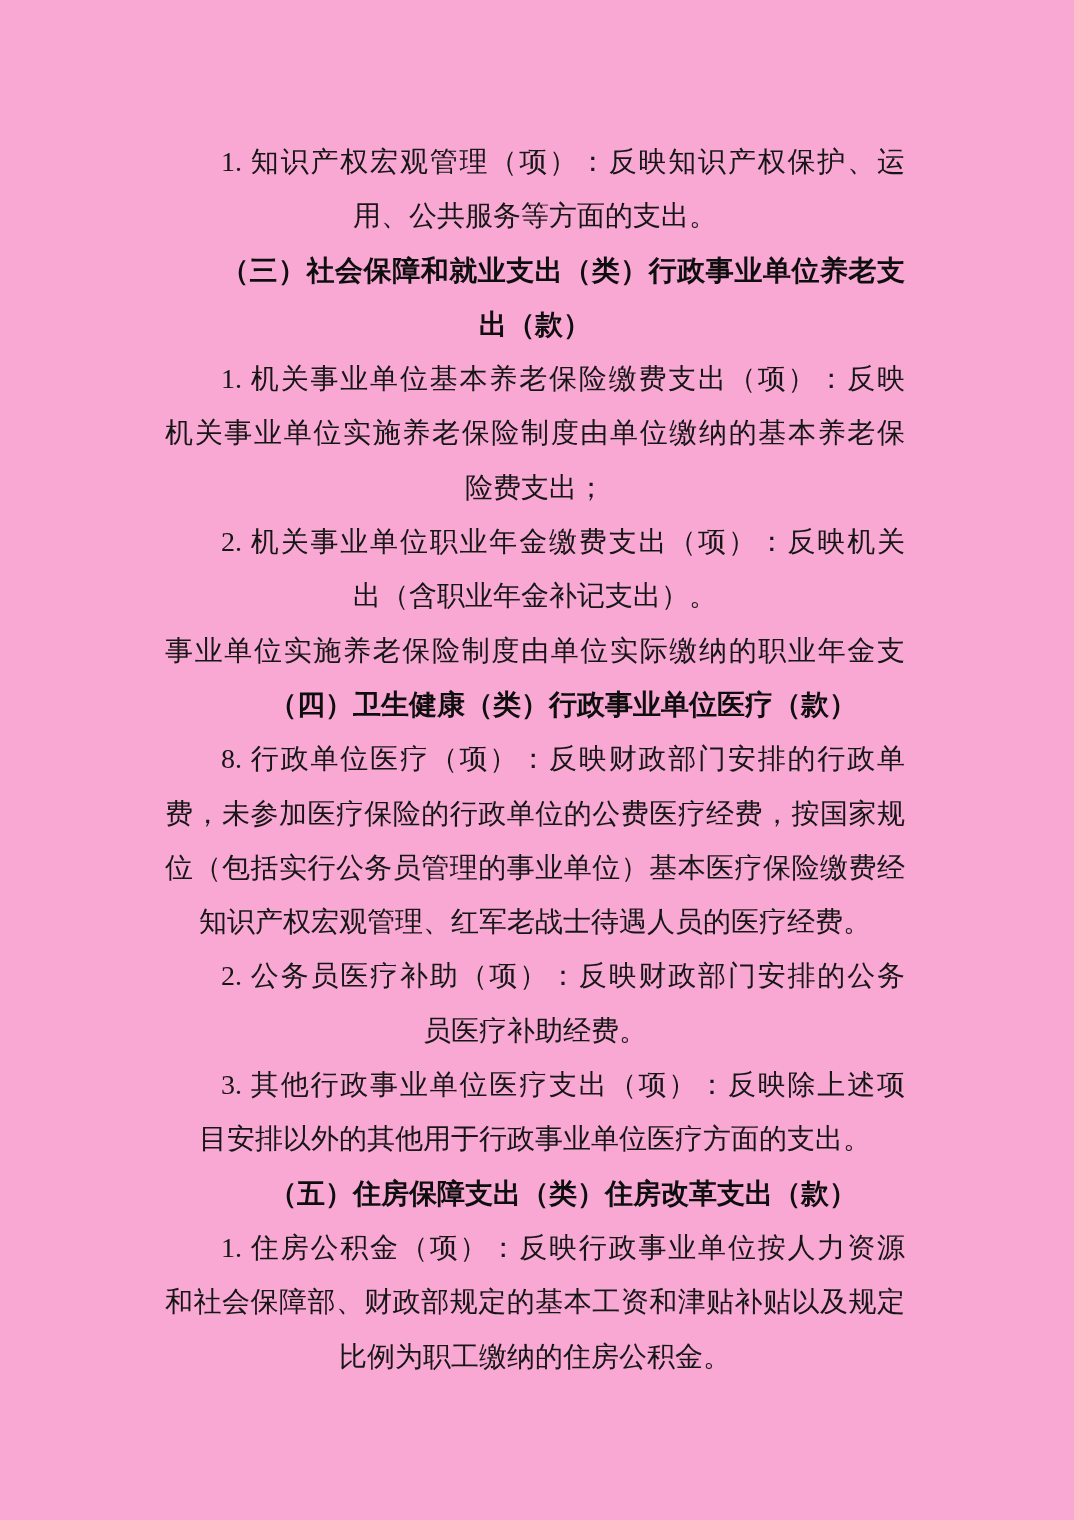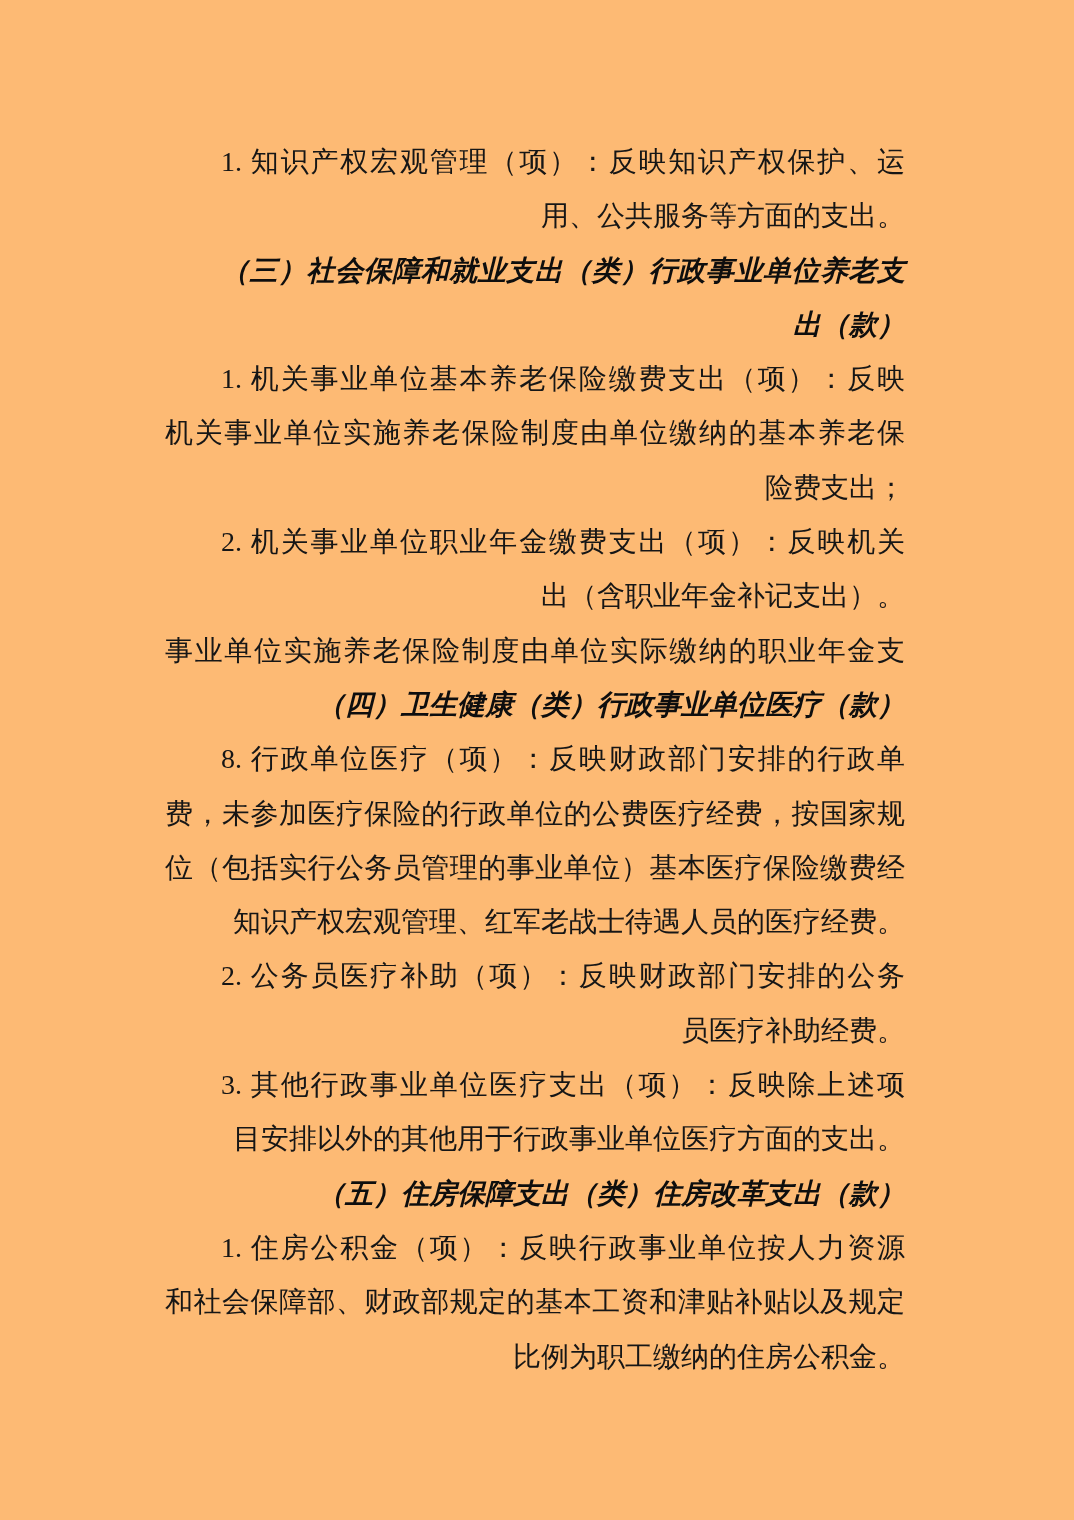--- a/index.html
+++ b/index.html
@@ -4,50 +4,49 @@
 <style>
   html, body {
     margin: 0;
     padding: 0;
     background: #ffffff;
   }
   .page {
     position: relative;
     width: 1074px;
     height: 1520px;
-    background: #fdba74;
+    background: #f9a8d4;
     overflow: hidden;
   }
   .text-block {
     position: absolute;
     left: 165px;
     top: 135px;
     width: 740px;
     font-family: "Liberation Serif", "DejaVu Serif", serif;
     font-size: 28px;
     color: #161616;
   }
   .line {
     height: 54.3px;
     line-height: 54.3px;
-    text-align: right;
+    text-align: center;
   }
   .line.full {
     text-align: justify;
     text-align-last: justify;
     text-justify: inter-character;
   }
   .line.indent {
     text-indent: 56px;
   }
   .line.heading {
     font-family: "Liberation Sans", "DejaVu Sans", sans-serif;
     font-weight: 700;
     color: #0e0e0e;
-    font-style: italic;
   }
 </style>
 </head>
 <body>
 
 <div class="page">
   <div class="text-block">
     <div class="line indent full">1. 知识产权宏观管理（项）：反映知识产权保护、运</div>
     <div class="line">用、公共服务等方面的支出。</div>
     <div class="line heading indent full">（三）社会保障和就业支出（类）行政事业单位养老支</div>

